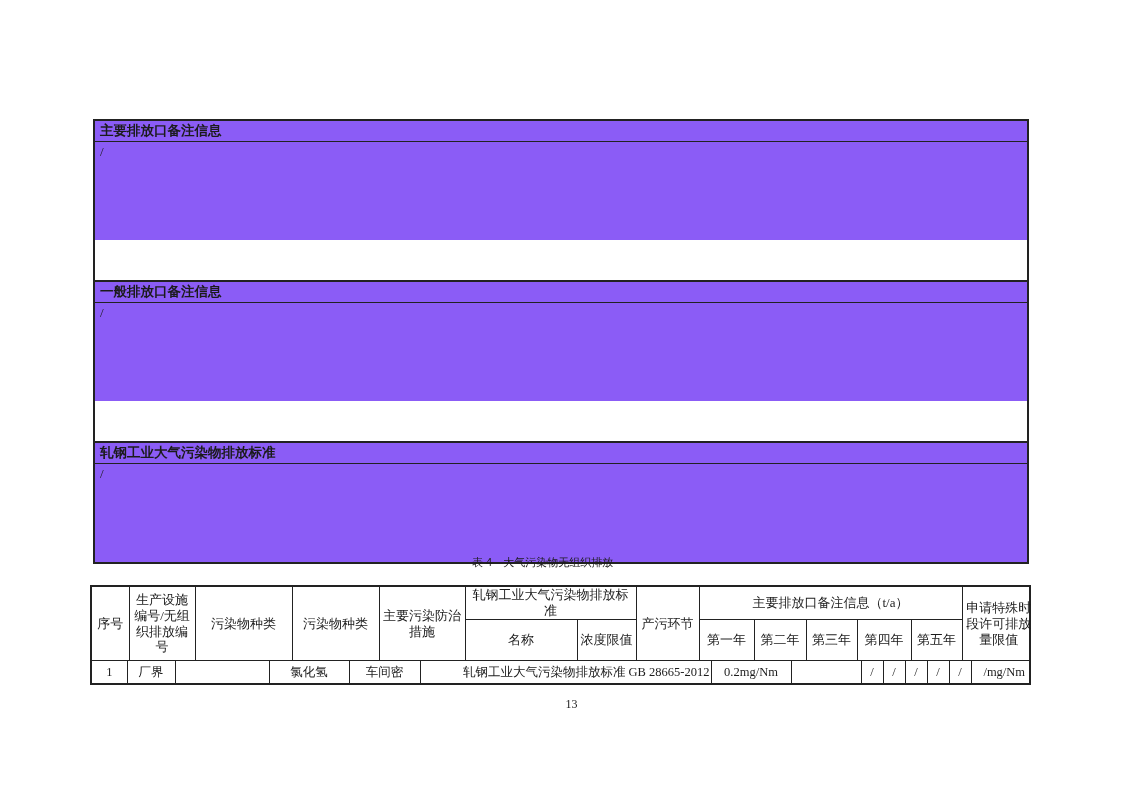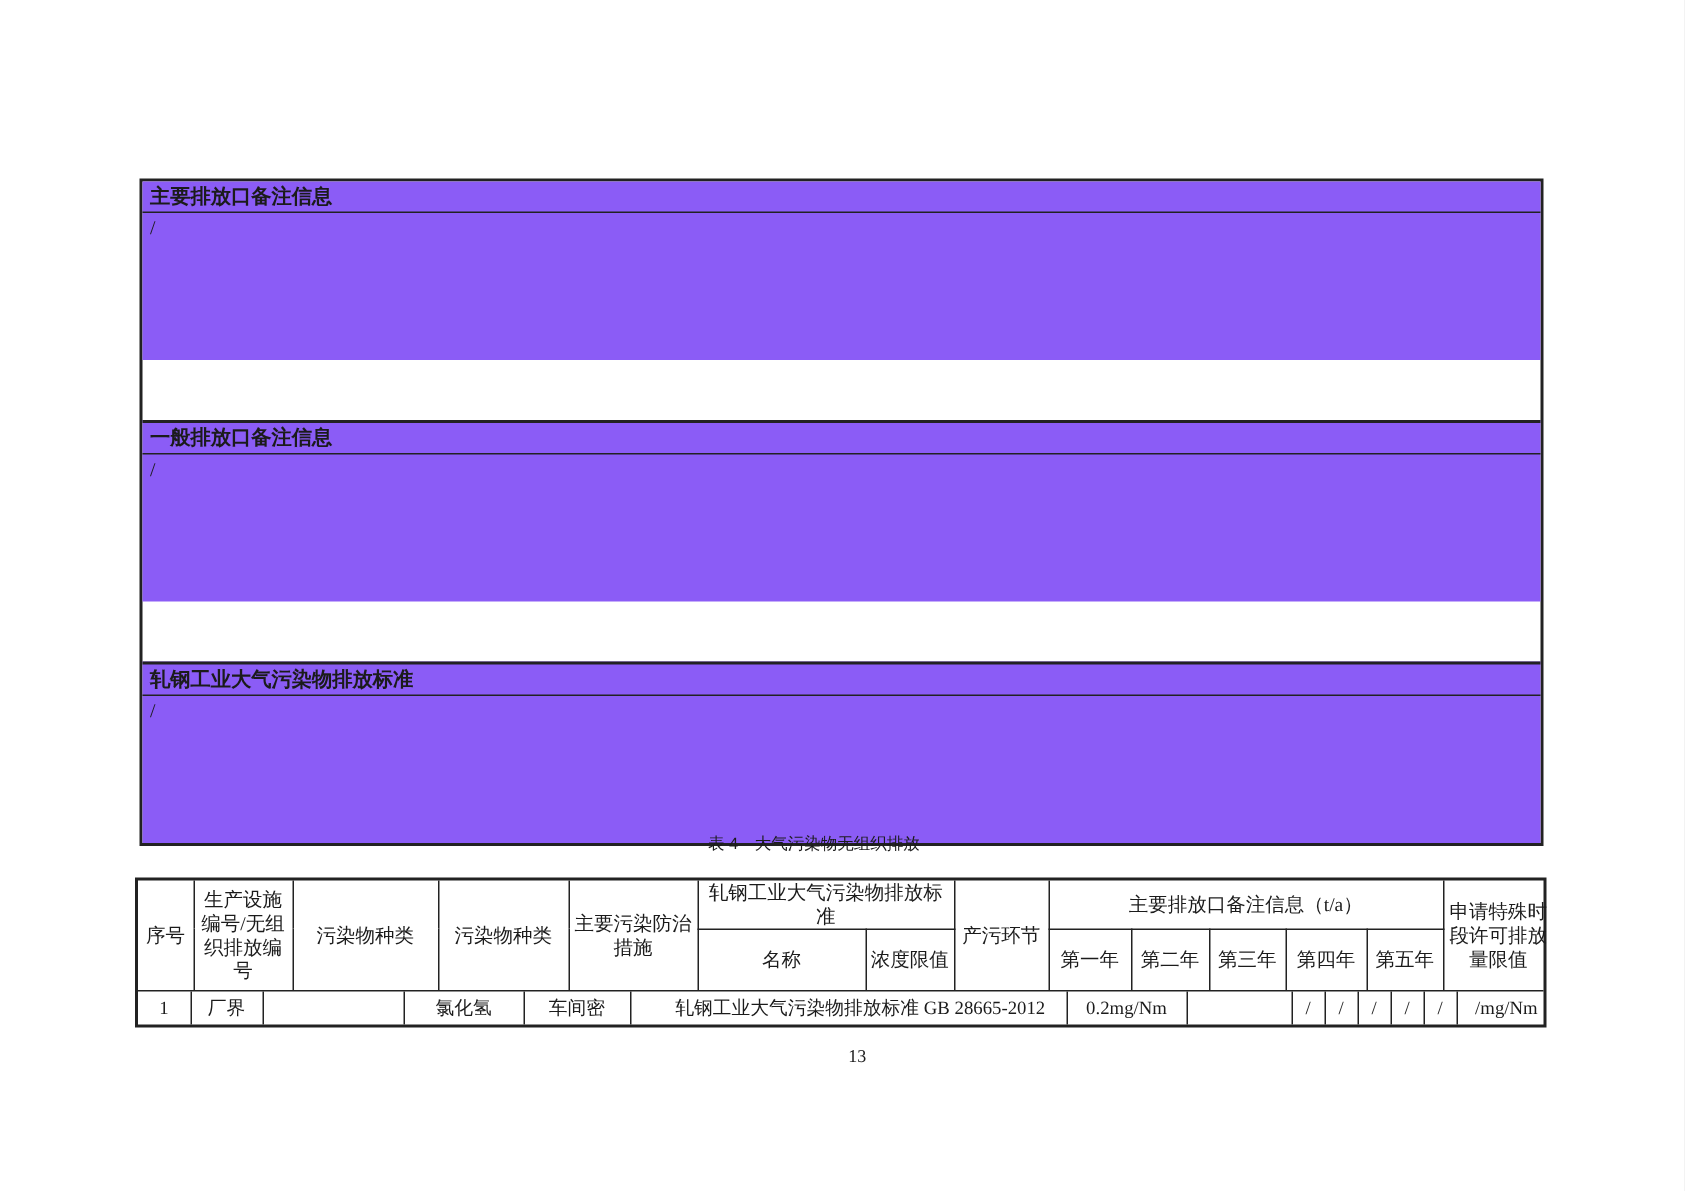--- a/index.html
+++ b/index.html
@@ -48,21 +48,21 @@
   .t4 td {
     border:1px solid #222; text-align:center; vertical-align:middle;
     font-size:13px; line-height:1.22; padding:0 1px;
     font-family:"Liberation Serif", serif;
     overflow:hidden; word-break:break-all;
   }
   .t4 .hrow1 { height:30px; }
   .t4 .hrow2 { height:41px; }
   .t4-body-wrap { border-top:1px solid #222; }
   .t4-body-wrap td { height:22px; font-size:12.5px; }
-  .t4 td.cell-left { text-align:center; padding-left:17px; }
+  .t4 td.cell-left { text-align:right; padding-left:17px; }
 
   
   .page-number {
     position:absolute; left:0; top:697px; width:1123px;
     text-align:center; font-size:12px;
     font-family:"Liberation Serif", serif;
     padding-left:10px;
   }
 </style>
 </head>

